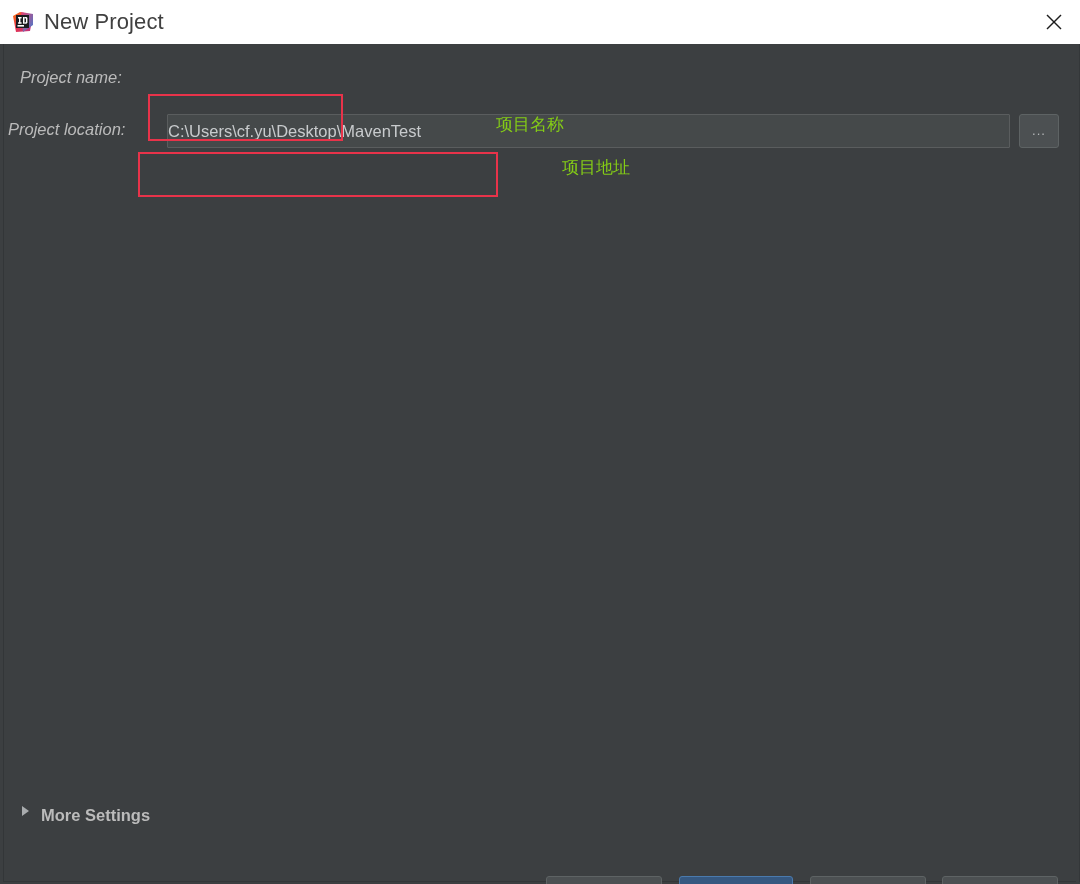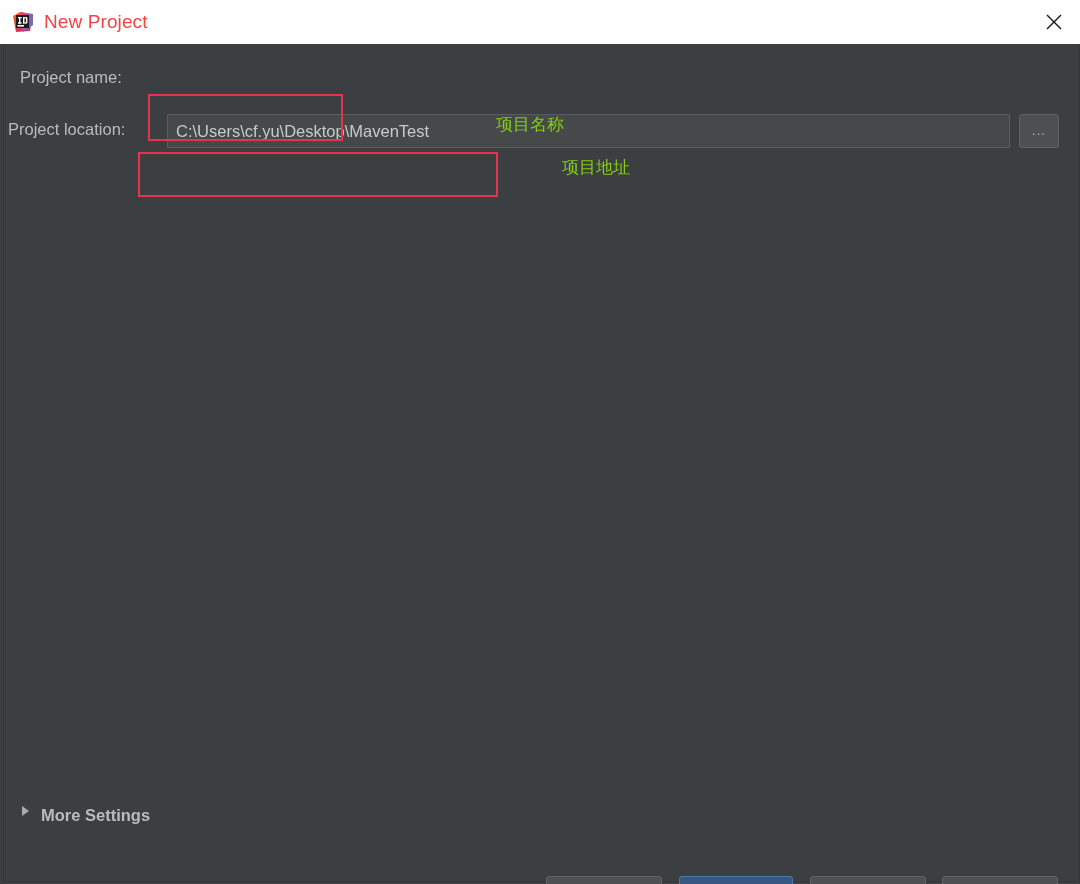--- a/index.html
+++ b/index.html
@@ -37,22 +37,22 @@
   .title-icon {
     margin-left: 12px;
     width: 22px;
     height: 22px;
     position: relative;
     flex: 0 0 auto;
   }
   .title-icon svg { display: block; }
   .title-text {
     margin-left: 10px;
-    font-size: 19px;
-    color: #ef4444;
+    font-size: 22px;
+    color: #404040;
     letter-spacing: 0.1px;
     white-space: nowrap;
   }
   .titlebar-spacer { flex: 1 1 auto; }
   .close-btn {
     width: 52px;
     height: 44px;
     display: flex;
     align-items: center;
     justify-content: center;
@@ -85,20 +85,21 @@
     left: 4px; bottom: 2px;
     width: 1072px; height: 1px;
     background: #333638;
   }
 
   .field-label {
     color: #bbbbbb;
     font-size: 16.5px;
     white-space: nowrap;
     text-align: left;
+    font-style: italic;
   }
   .label-name { position: absolute; left: 20px; top: 24px; }
   .label-loc  { position: absolute; left: 8px; top: 76px; }
 
   
   .input-name {
     position: absolute;
     left: 165px;
     top: 16px;
     width: 897px;
@@ -133,21 +134,20 @@
     left: 167px;
     top: 70px;
     width: 843px;
     height: 34px;
     box-sizing: border-box;
     background: #45494a;
     border: 1px solid #5a5d5e;
     border-radius: 1px;
     display: flex;
     align-items: center;
-    padding-left: 8px;
   }
   .input-loc .val {
     color: #c8cbcd;
     font-size: 16.5px;
     white-space: nowrap;
   }
 
   .browse-btn {
     position: absolute;
     left: 1019px;

